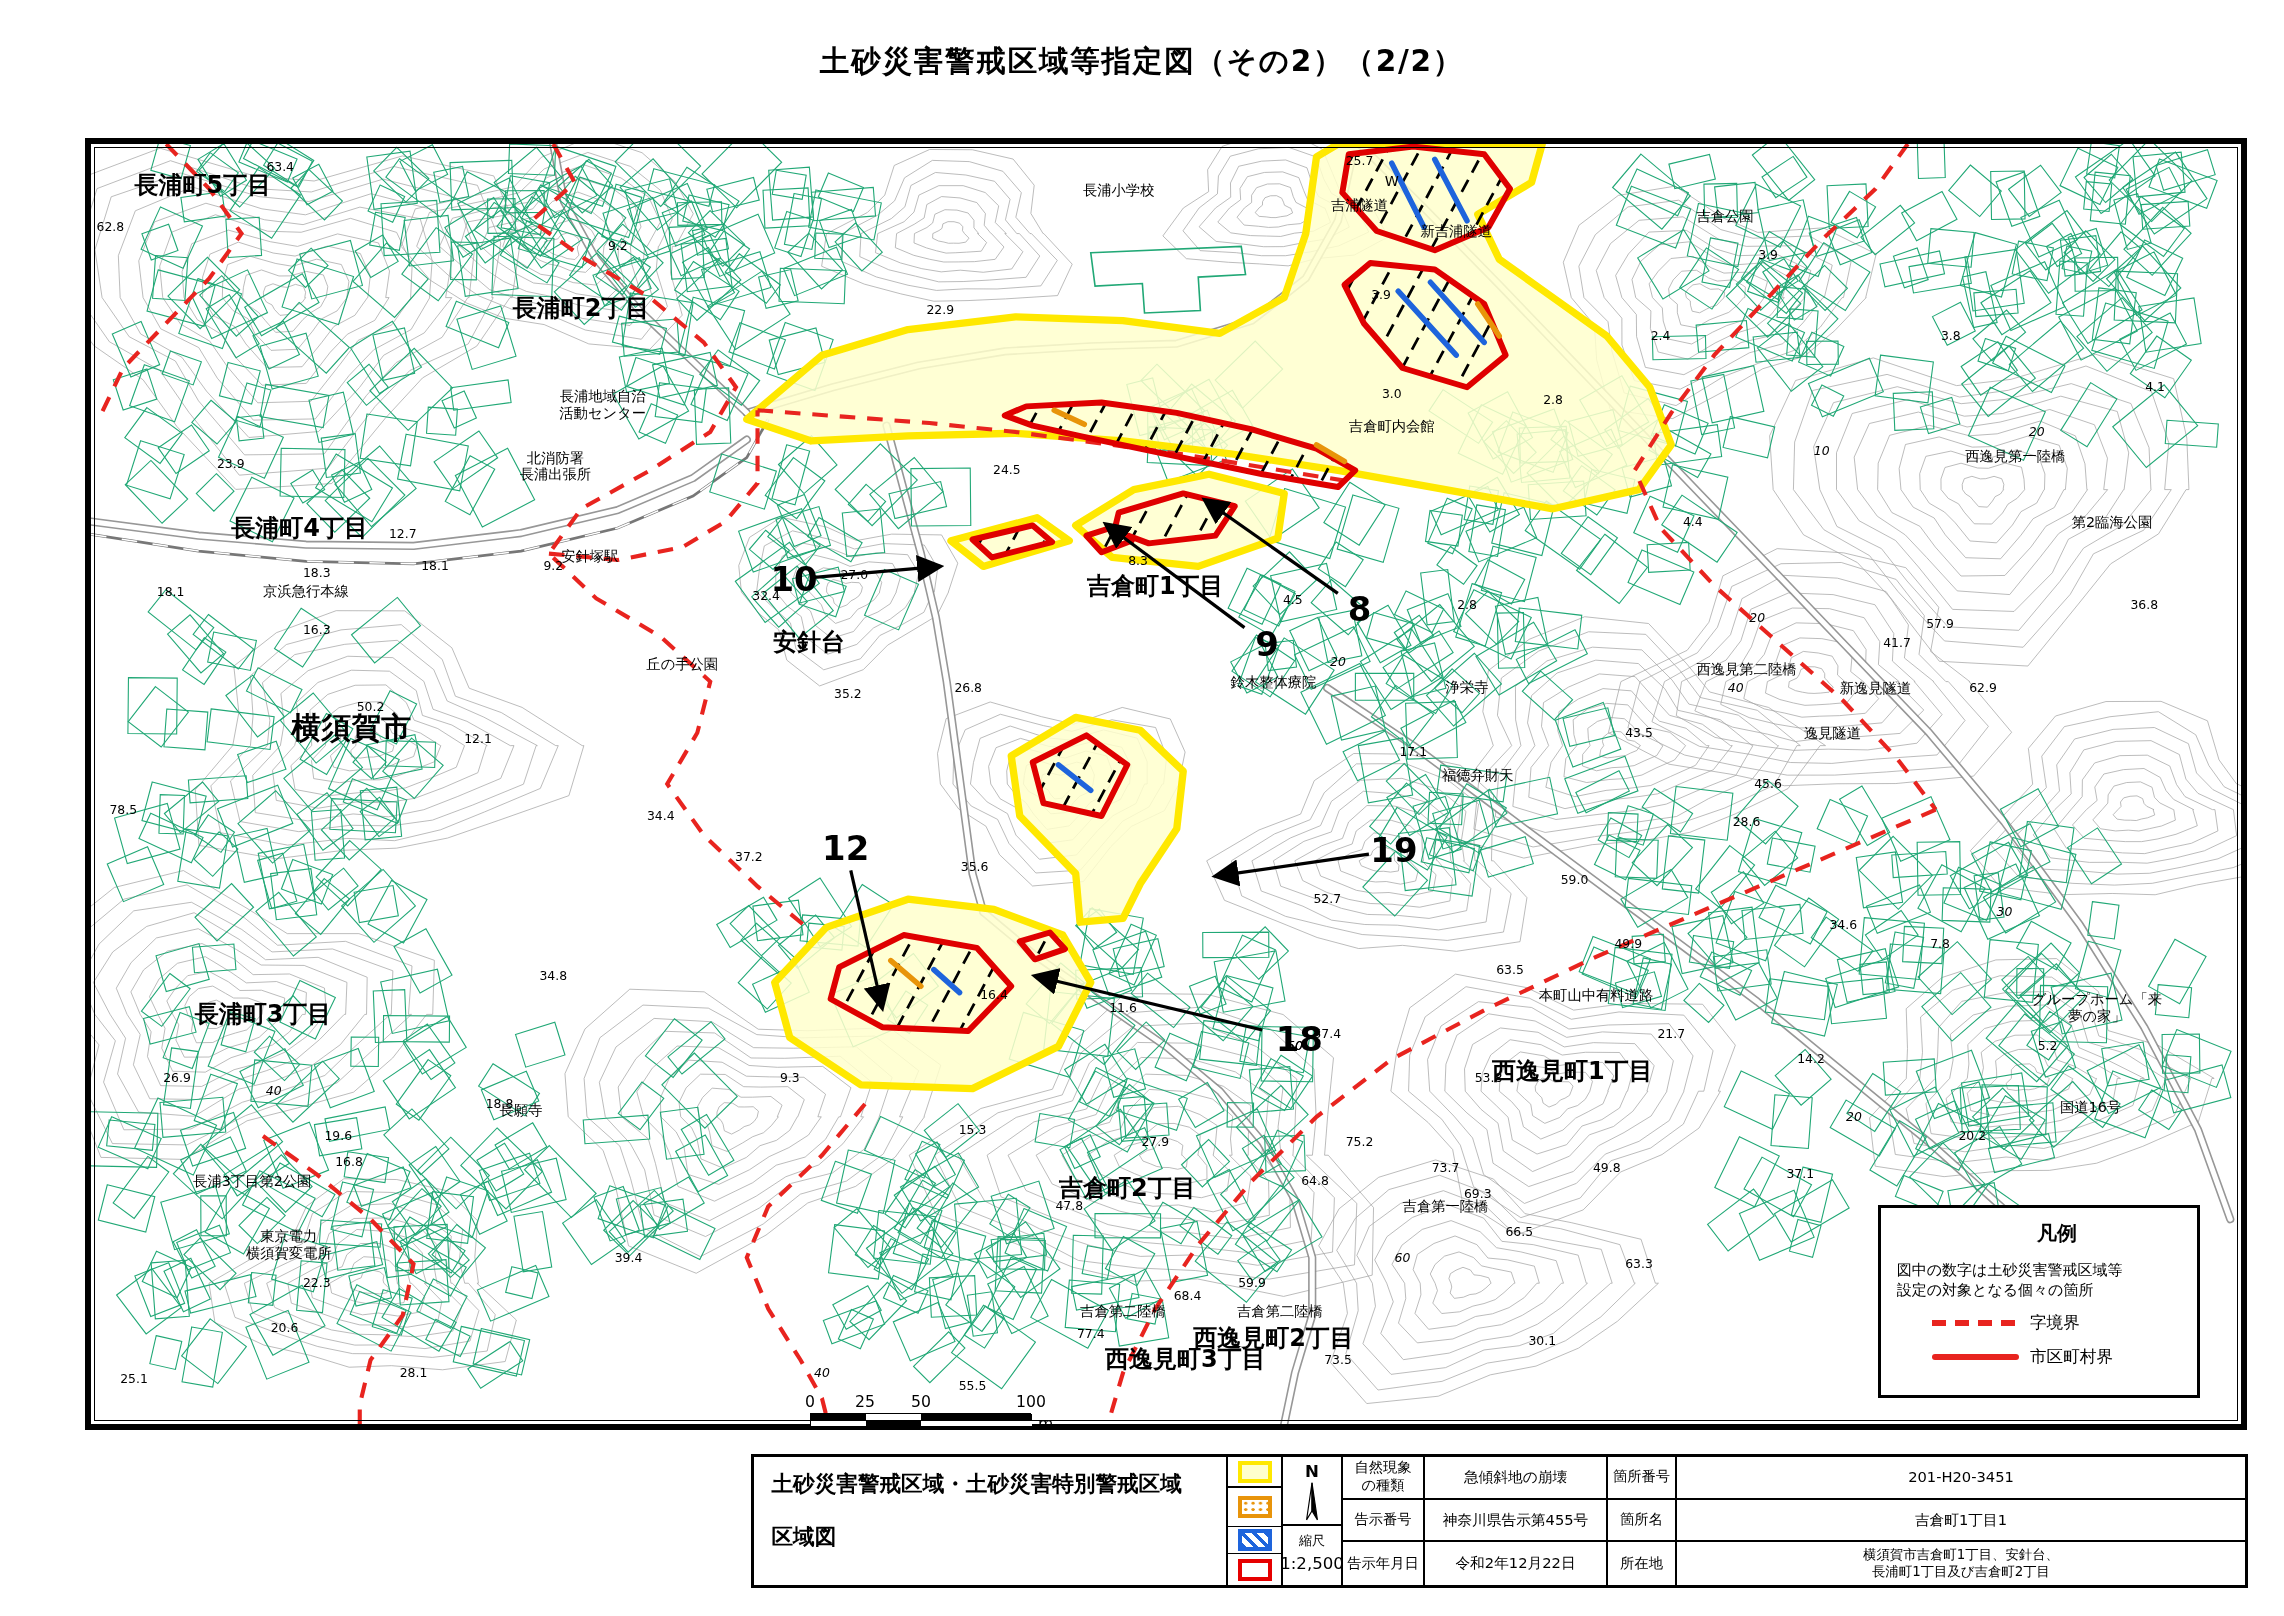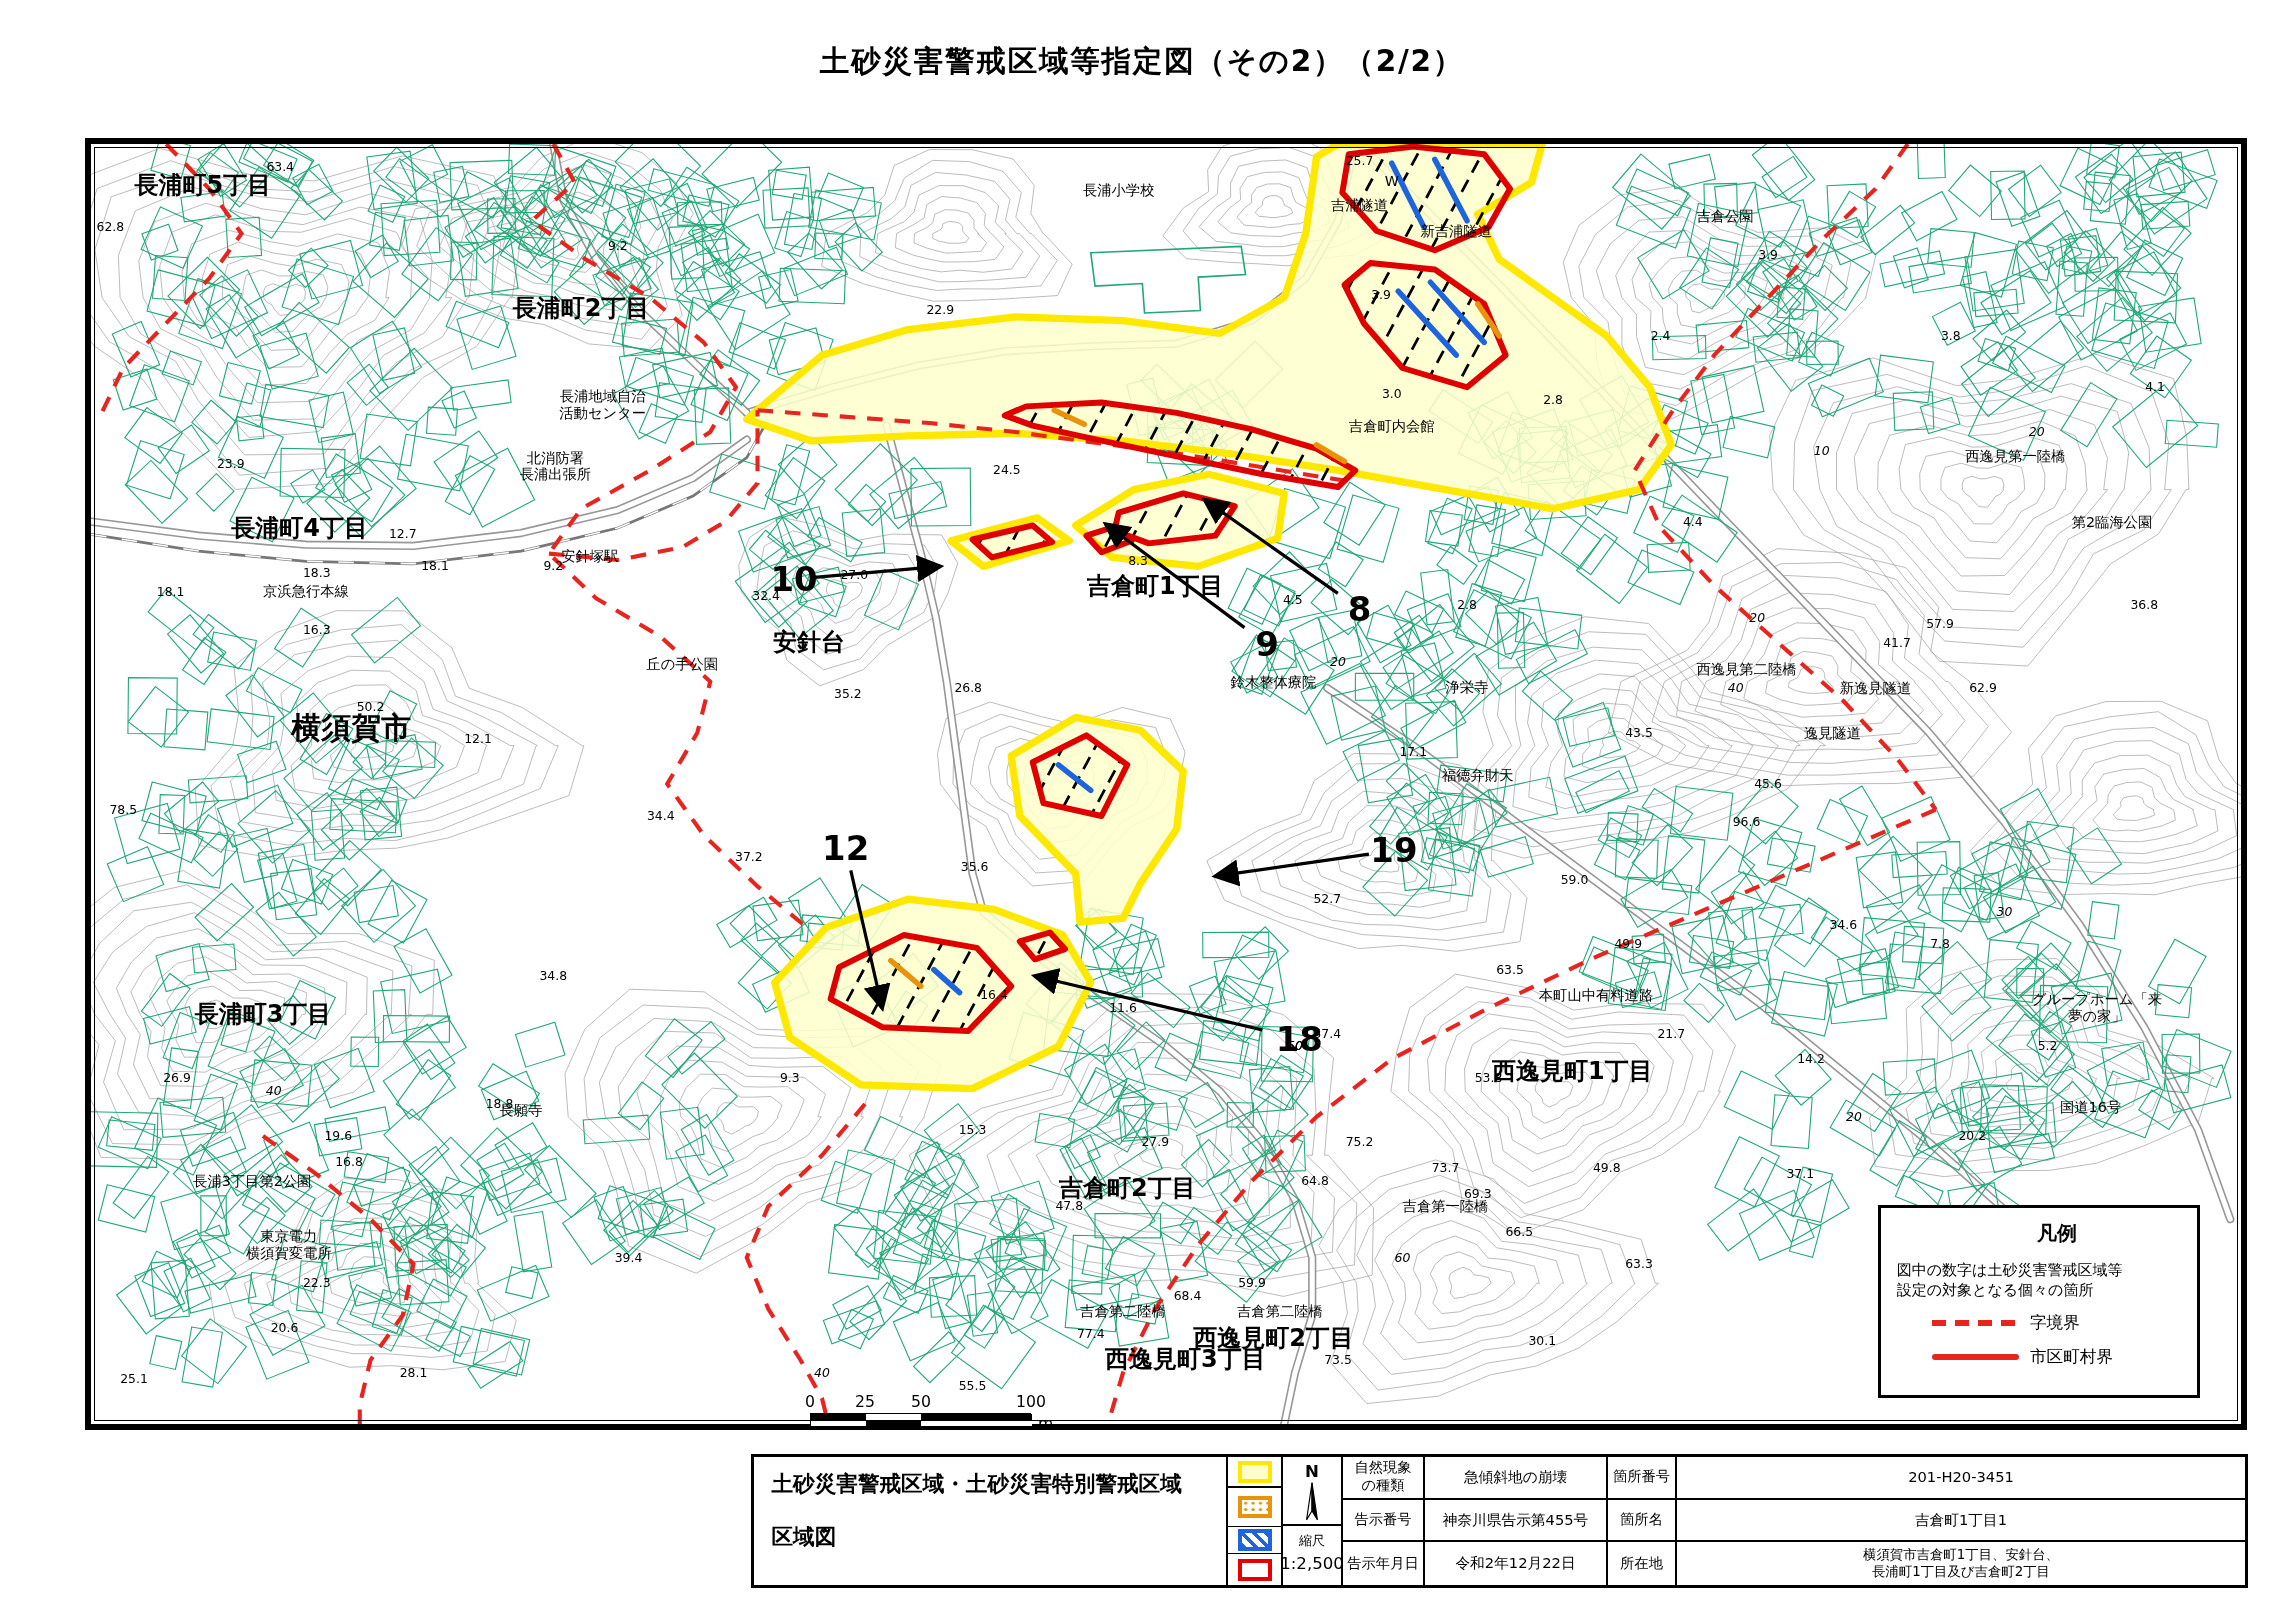--- a/index.html
+++ b/index.html
@@ -1478,21 +1478,21 @@
       <div class="mlabel el" style="left: 78%; top: 8.7%;">3.9</div>
       <div class="mlabel el" style="left: 86.5%; top: 15%;">3.8</div>
       <div class="mlabel el" style="left: 96%; top: 19%;">4.1</div>
       <div class="mlabel el" style="left: 74.5%; top: 29.5%;">4.4</div>
       <div class="mlabel el" style="left: 95.5%; top: 36%;">36.8</div>
       <div class="mlabel el" style="left: 88%; top: 42.5%;">62.9</div>
       <div class="mlabel el" style="left: 86%; top: 37.5%;">57.9</div>
       <div class="mlabel el" style="left: 84%; top: 39%;">41.7</div>
       <div class="mlabel el" style="left: 78%; top: 50%;">45.6</div>
       <div class="mlabel el" style="left: 72%; top: 46%;">43.5</div>
-      <div class="mlabel el" style="left: 77%; top: 53%;">96.6</div>
+      <div class="mlabel el" style="left: 77%; top: 53%;">28.6</div>
       <div class="mlabel el" style="left: 69%; top: 57.5%;">59.0</div>
       <div class="mlabel el" style="left: 61.5%; top: 47.5%;">17.1</div>
       <div class="mlabel el" style="left: 64%; top: 36%;">2.8</div>
       <div class="mlabel el" style="left: 57.5%; top: 59%;">52.7</div>
       <div class="mlabel el" style="left: 42%; top: 66.5%;">16.4</div>
       <div class="mlabel el" style="left: 48%; top: 67.5%;">11.6</div>
       <div class="mlabel el" style="left: 41%; top: 77%;">15.3</div>
       <div class="mlabel el" style="left: 49.5%; top: 78%;">27.9</div>
       <div class="mlabel el" style="left: 56%; top: 81%; padding-left: 40px;">64.8</div>
       <div class="mlabel el" style="left: 32.5%; top: 73%;">9.3</div>

